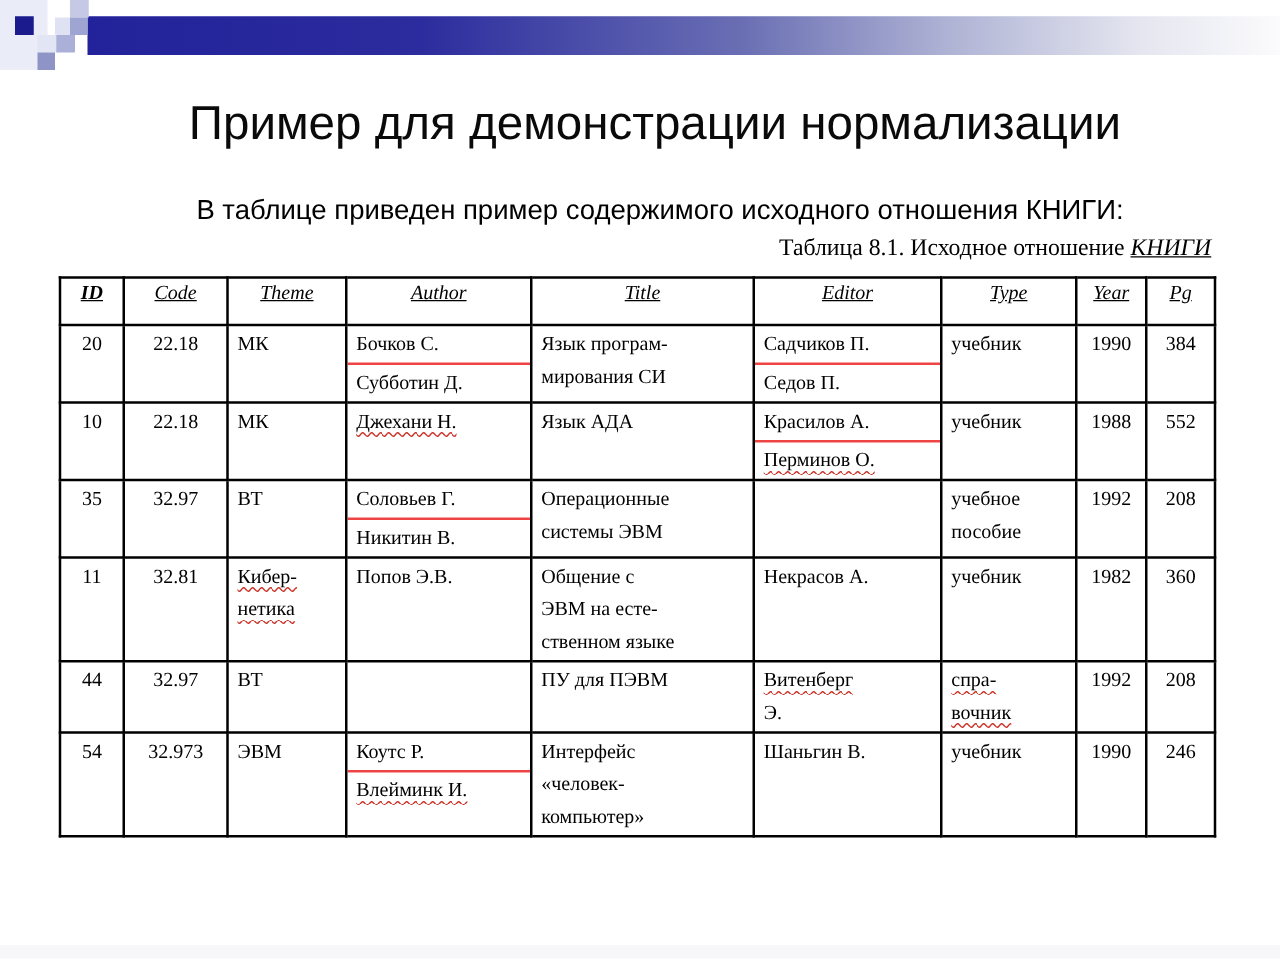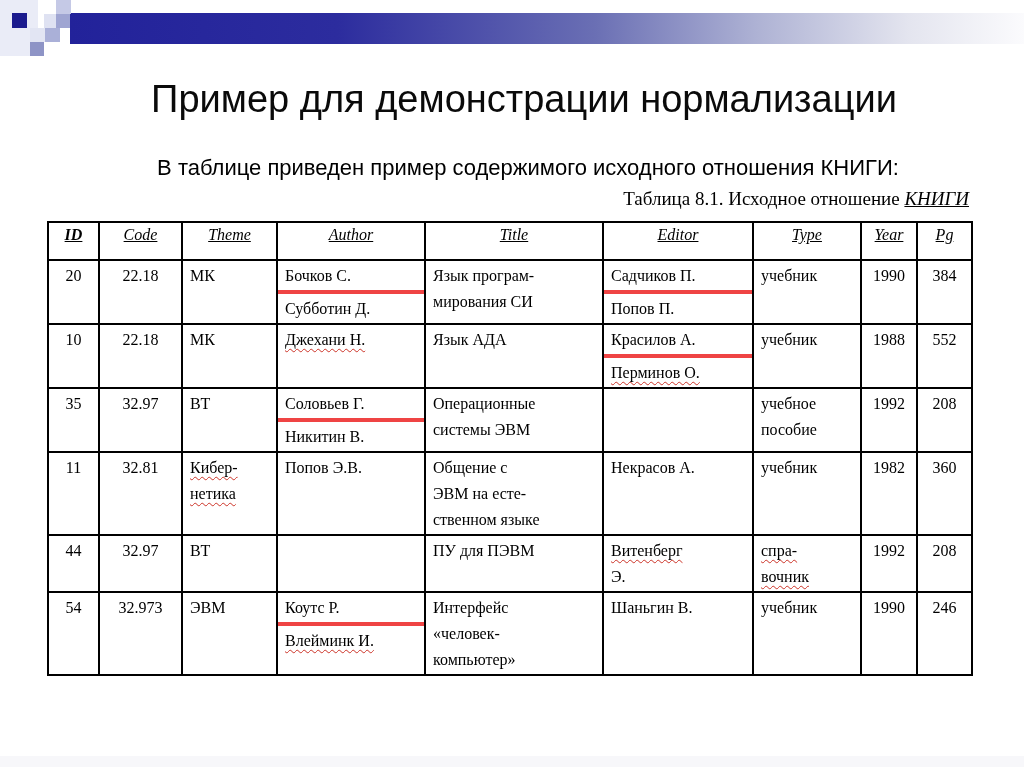--- a/index.html
+++ b/index.html
@@ -42,21 +42,21 @@
   table.books{
     position:absolute;top:221px;left:47px;width:924px;
     border-collapse:collapse;table-layout:fixed;
     font-family:"Liberation Serif",serif;font-size:16px;color:#000;
   }
   .books th,.books td{border:2px solid #000;vertical-align:top;padding:0;overflow:hidden;}
   .books th{font-weight:400;height:33px;padding-top:3px;text-align:center;}
   .th-label{font-style:italic;text-decoration:underline;}
   th.bold .th-label{font-weight:700;}
   .part{padding:2px 0 1px 0;}
-  .part:not(:last-child){border-bottom:4px solid #ef4444;}
+  .part:not(:last-child){border-bottom:2px solid #ef4444;}
   .line{line-height:26px;padding:0 4px 0 7px;white-space:nowrap;}
   td.center .line{text-align:center;padding:0 2px;}
   .sp{
     text-decoration:underline;
     text-decoration-style:wavy;
     text-decoration-color:#cc3328;
     text-decoration-thickness:1px;
     text-underline-offset:3px;
   }
   
@@ -138,21 +138,21 @@
           <div class="part">
             <div class="line">Язык програм-</div>
             <div class="line">мирования СИ</div>
           </div>
         </td>
         <td>
           <div class="part">
             <div class="line">Садчиков П.</div>
           </div>
           <div class="part">
-            <div class="line">Попов П.</div>
+            <div class="line">Седов П.</div>
           </div>
         </td>
         <td>
           <div class="part">
             <div class="line">учебник</div>
           </div>
         </td>
         <td class="center">
           <div class="part">
             <div class="line">1990</div>

